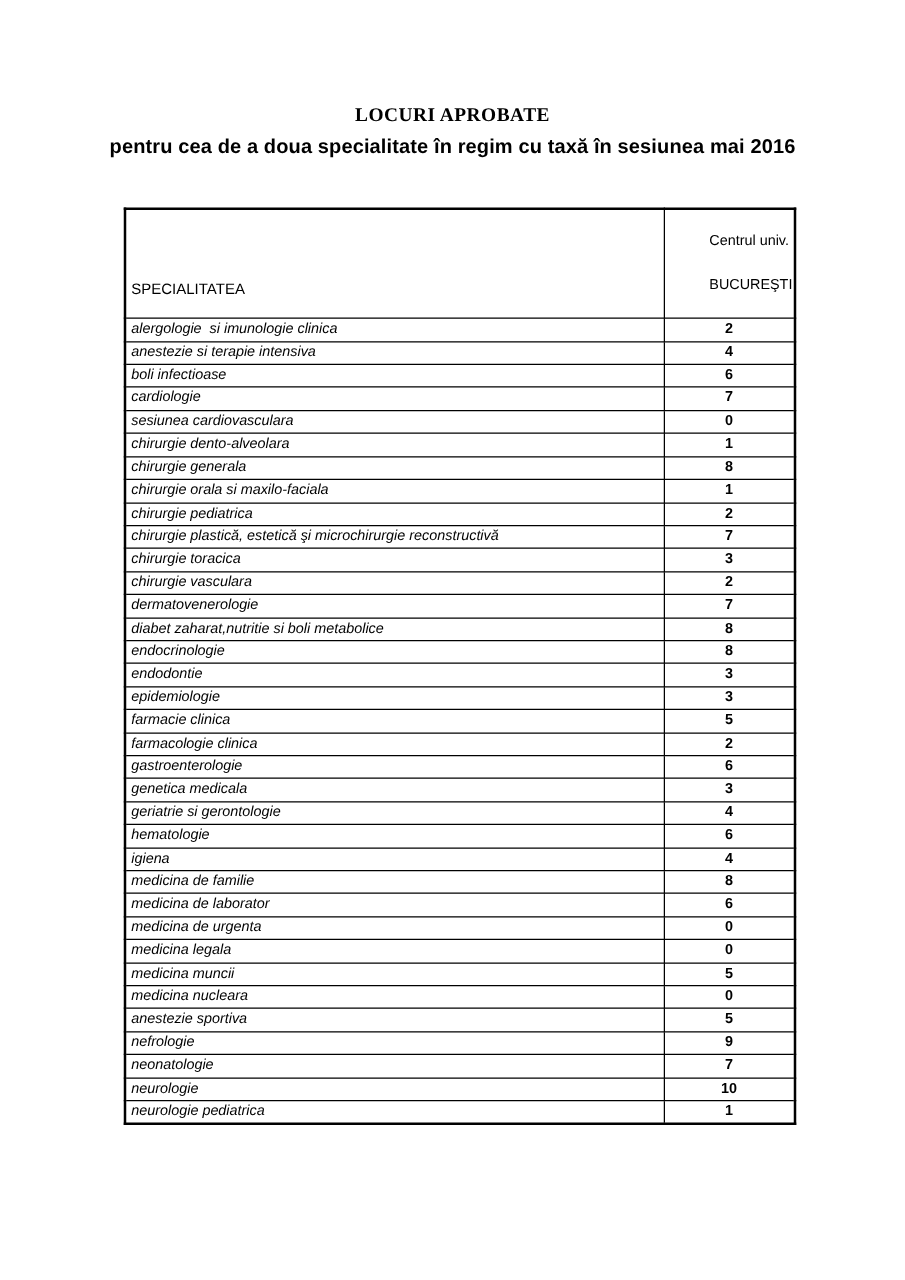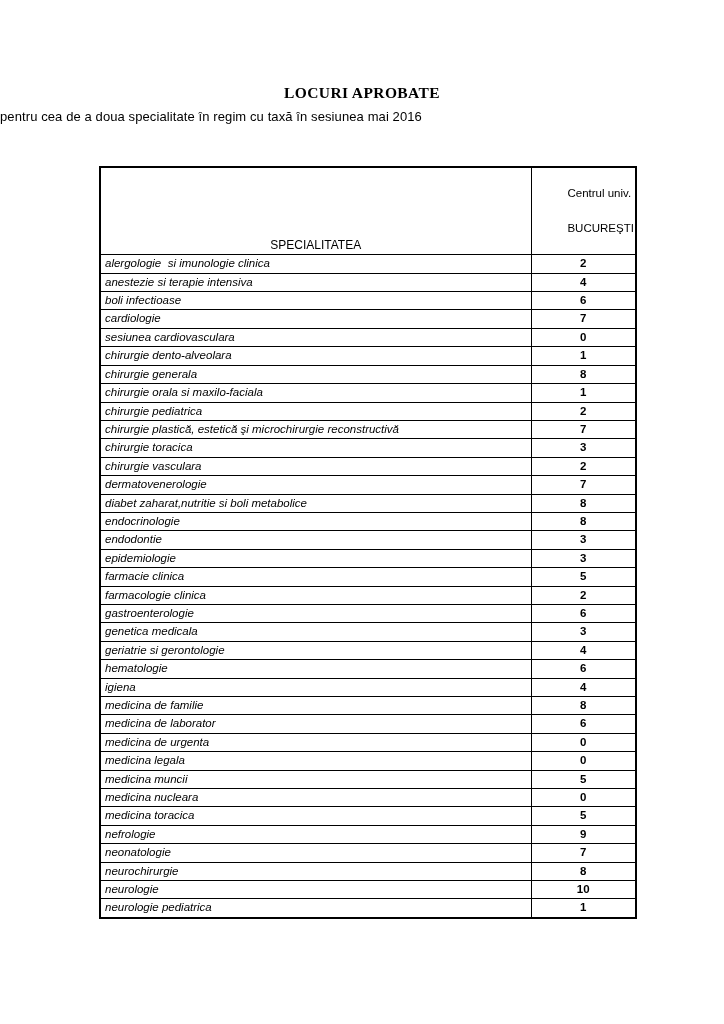--- a/index.html
+++ b/index.html
@@ -26,23 +26,23 @@
     font-family: "Liberation Serif", serif;
     font-weight: bold;
     font-size: 15.5px;
     letter-spacing: 0.4px;
   }
   .doc-subtitle {
     position: absolute;
     top: 109px;
     left: 0;
     width: 100%;
-    text-align: left;
-    font-weight: normal;
-    font-size: 13px;
+    text-align: center;
+    font-weight: bold;
+    font-size: 16px;
     letter-spacing: 0.1px;
   }
   table.places-table {
     position: absolute;
     left: 99px;
     top: 166px;
     width: 536px;
     border-collapse: collapse;
     table-layout: fixed;
     border: 2px solid #000000;
@@ -55,24 +55,24 @@
     overflow: hidden;
     white-space: pre;
   }
   .places-table col.col-spec { width: 431px; }
   .places-table col.col-val  { width: 105px; }
   .places-table thead th {
     font-weight: normal;
     height: 38px;
   }
   th.hdr-spec {
-    text-align: center;
+    text-align: left;
     vertical-align: bottom;
     font-size: 12px;
-    padding-bottom: 2px;
+    padding-bottom: 16px;
   }
   th.hdr-val {
     text-align: center;
     vertical-align: middle;
     line-height: 1.5;
     margin-top: 16px;
   }
   .places-table tbody td {
     height: 17.4px;
     line-height: 17.4px;
@@ -252,38 +252,34 @@
     <td class="cell-spec">medicina muncii</td>
     <td class="cell-val">5</td>
   </tr>
 
   <tr>
     <td class="cell-spec">medicina nucleara</td>
     <td class="cell-val">0</td>
   </tr>
 
   <tr>
-    <td class="cell-spec">medicina toracica</td>
+    <td class="cell-spec">anestezie sportiva</td>
     <td class="cell-val">5</td>
   </tr>
 
   <tr>
     <td class="cell-spec">nefrologie</td>
     <td class="cell-val">9</td>
   </tr>
 
   <tr>
     <td class="cell-spec">neonatologie</td>
     <td class="cell-val">7</td>
   </tr>
 
-  <tr>
-    <td class="cell-spec">neurochirurgie</td>
-    <td class="cell-val">8</td>
-  </tr>
 
   <tr>
     <td class="cell-spec">neurologie</td>
     <td class="cell-val">10</td>
   </tr>
 
   <tr>
     <td class="cell-spec">neurologie pediatrica</td>
     <td class="cell-val">1</td>
   </tr>

